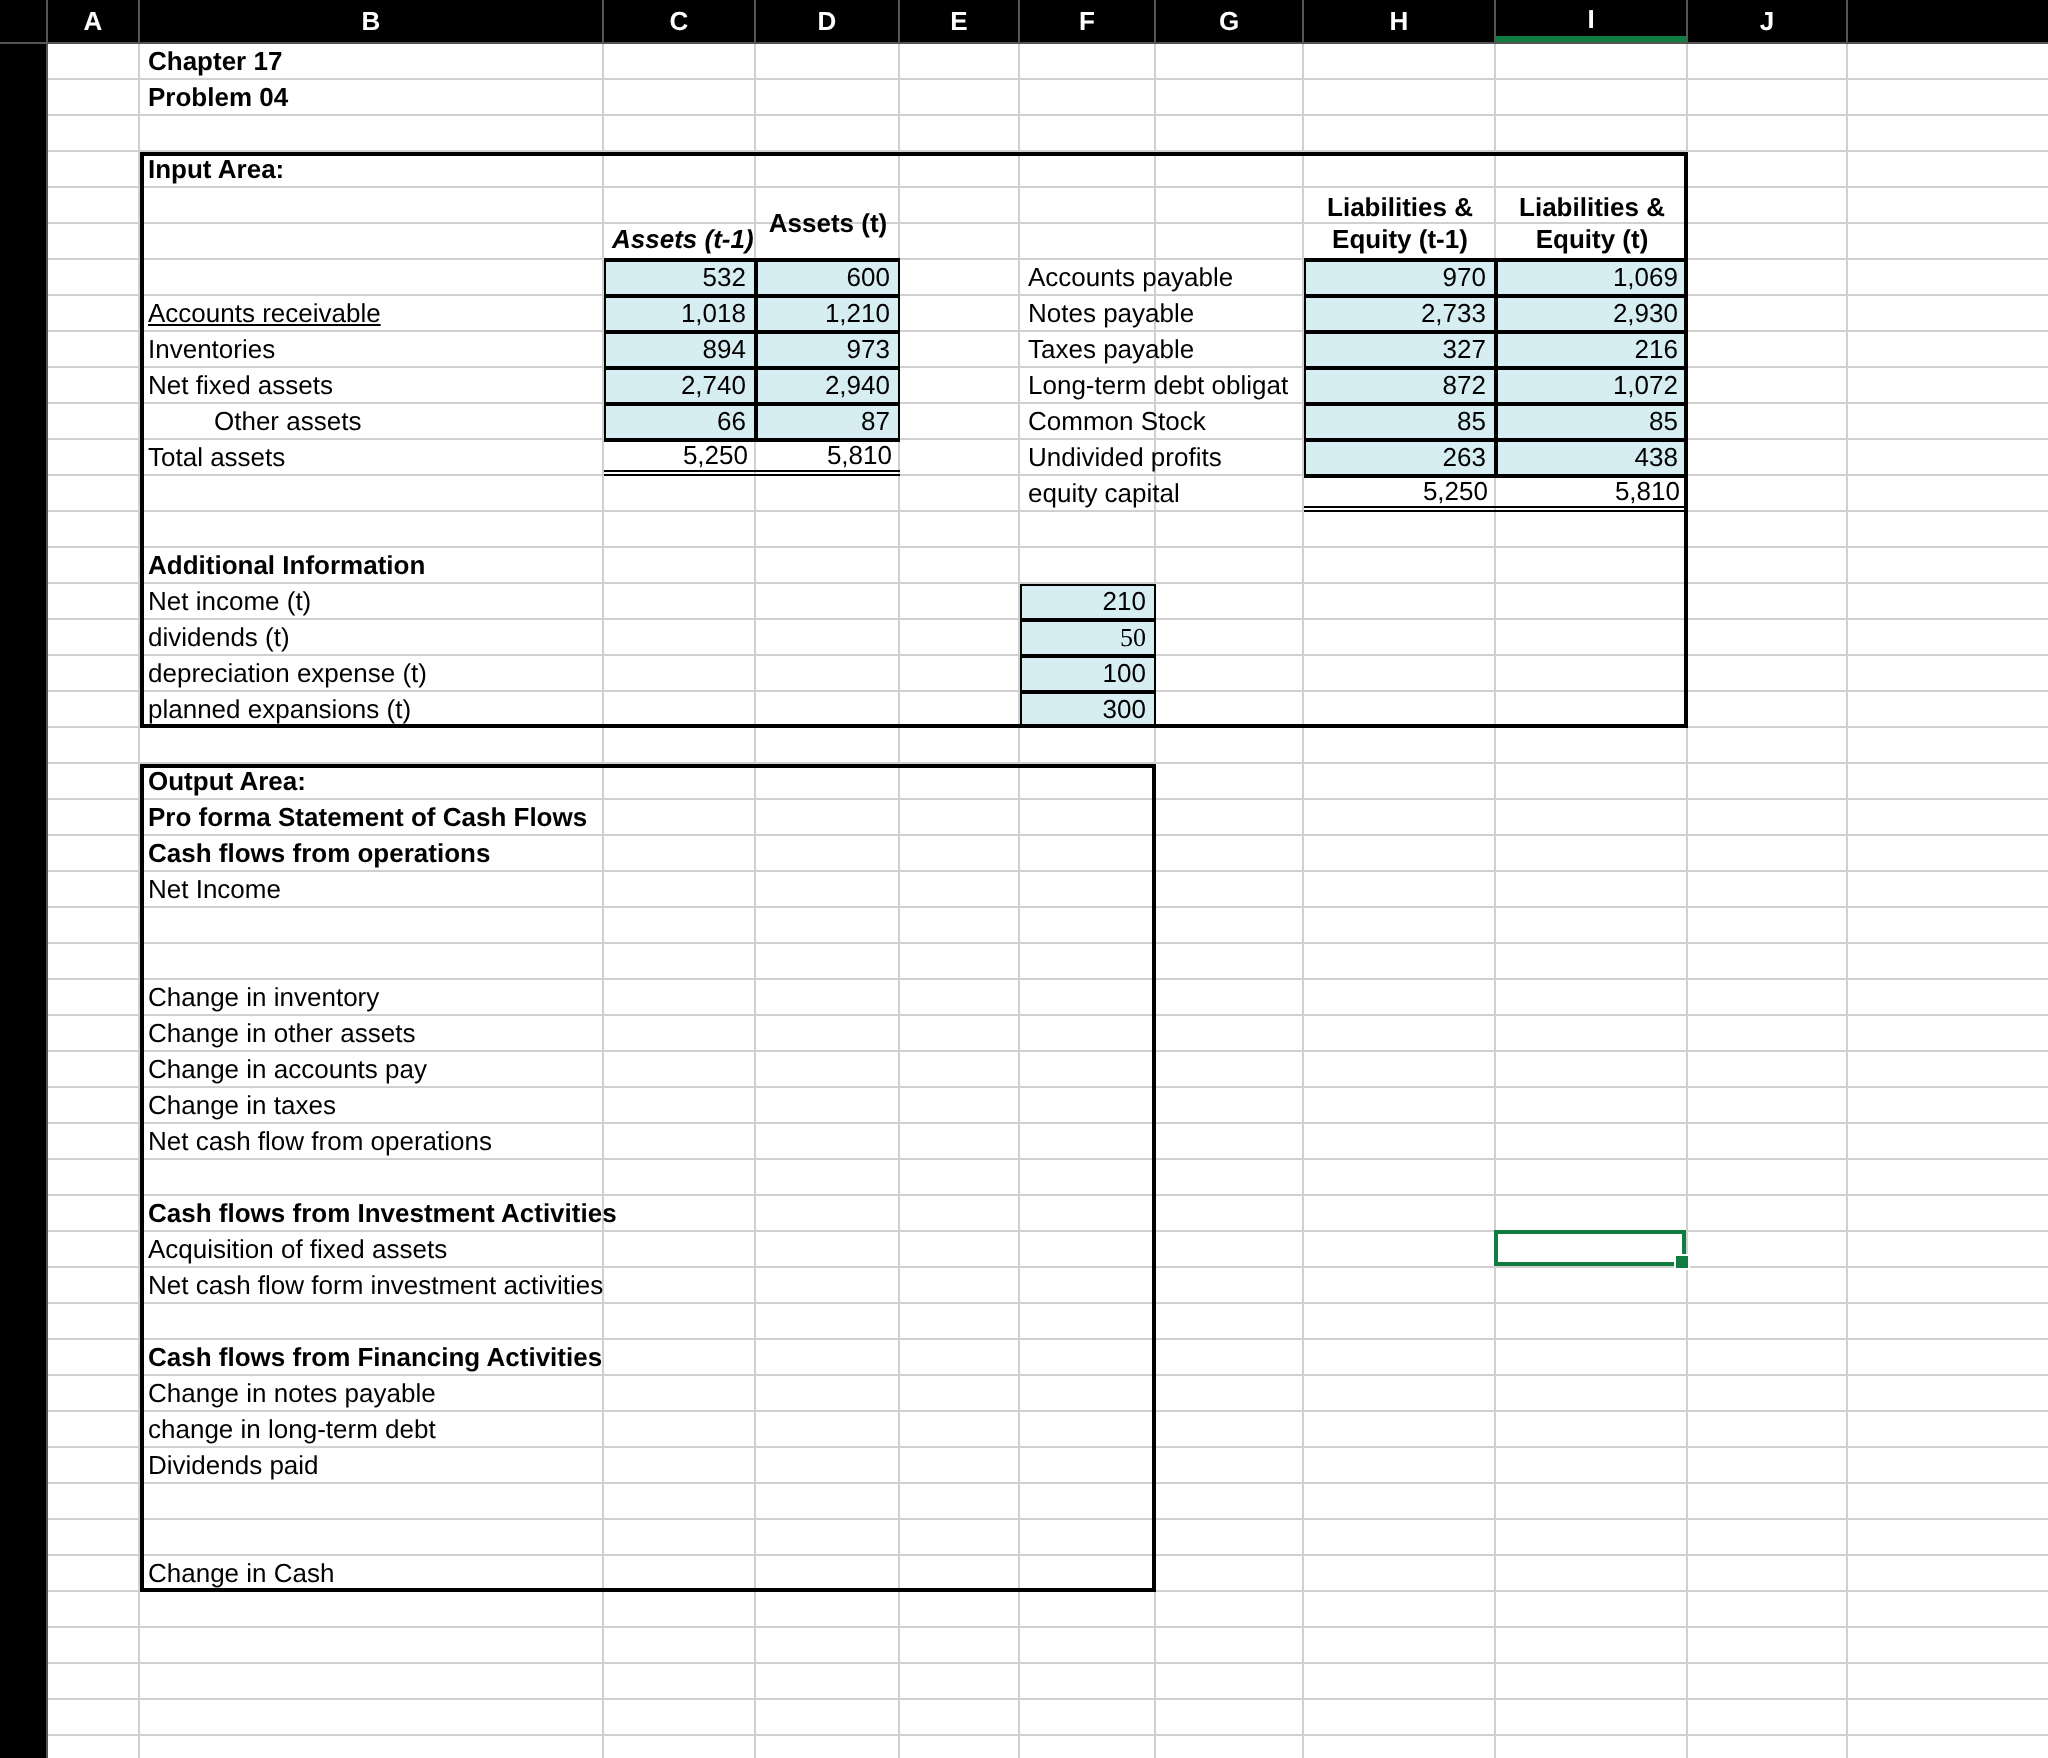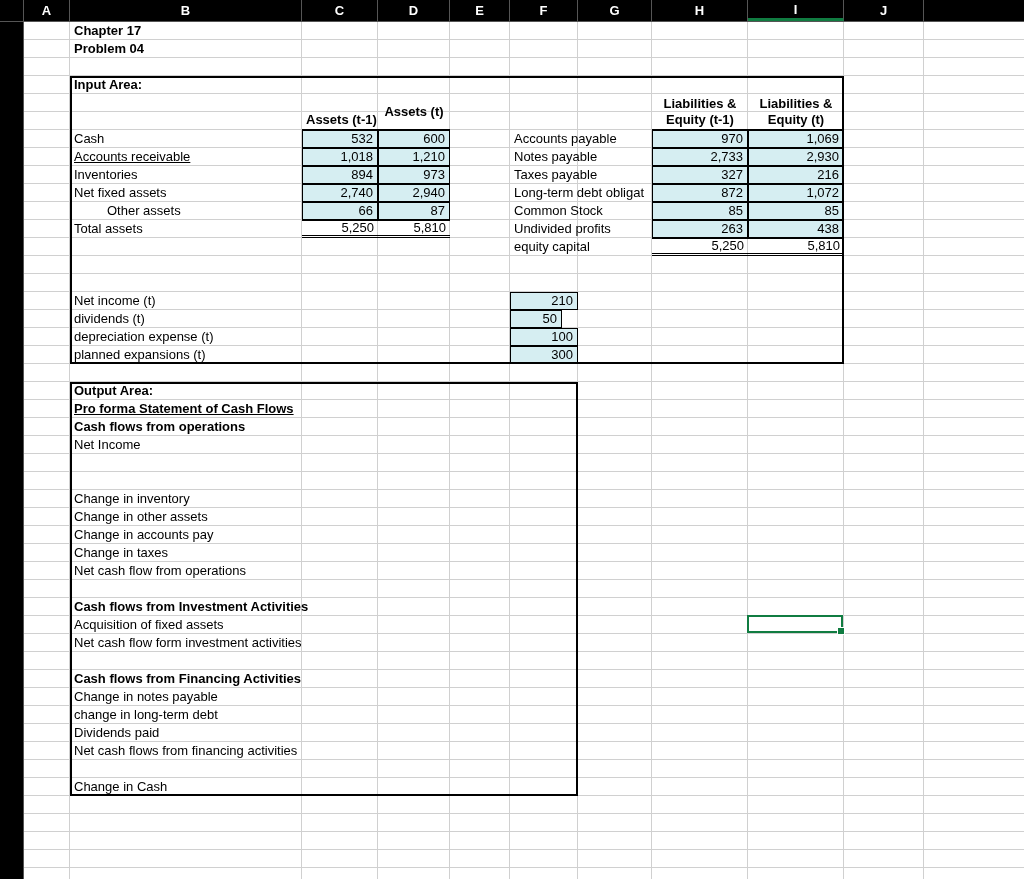--- a/index.html
+++ b/index.html
@@ -163,25 +163,24 @@
         <div class="gridlines-h" style="top: 737px;"></div>
         <div class="gridlines-h" style="top: 755px;"></div>
         <div class="gridlines-h" style="top: 773px;"></div>
         <div class="gridlines-h" style="top: 791px;"></div>
         <div class="gridlines-h" style="top: 809px;"></div>
         <div class="gridlines-h" style="top: 827px;"></div>
         <div class="gridlines-h" style="top: 845px;"></div>
         <div class="cell bold" style="left: 46px; top: 0px; width: 232px;">Chapter 17</div>
         <div class="cell bold" style="left: 46px; top: 18px; width: 232px;">Problem 04</div>
         <div class="cell bold" style="left: 46px; top: 54px; width: 232px;">Input Area:</div>
-        <div class="cell bold" style="left: 278px; top: 72px; width: 76px; height: 36px; display: flex; align-items: flex-end; border-bottom: 1px solid rgb(0, 0, 0);">Assets   (t-1)</div>
+        <div class="cell bold" style="left: 278px; top: 72px; width: 76px; height: 36px; display: flex; align-items: flex-end; border-bottom: 1px solid rgb(0, 0, 0); font-style: italic;">Assets   (t-1)</div>
         <div class="cell bold center" style="left: 354px; top: 72px; width: 72px; height: 36px; border-bottom: 1px solid rgb(0, 0, 0);">Assets (t)</div>
         <div class="cell bold center" style="left: 628px; top: 72px; width: 96px; height: 36px; border-bottom: 1px solid rgb(0, 0, 0);">Liabilities &amp; Equity (t-1)</div>
         <div class="cell bold center" style="left: 724px; top: 72px; width: 96px; height: 36px; border-bottom: 1px solid rgb(0, 0, 0);">Liabilities &amp; Equity (t)</div>
-        <div class="cell" style="left: 46px; top: 108px; width: 232px;">Cash</div>
         <div class="cell right input" style="left: 278px; top: 108px; width: 76px;">532</div>
         <div class="cell right input" style="left: 354px; top: 108px; width: 72px;">600</div>
         <div class="cell" style="left: 46px; top: 126px; width: 232px; text-decoration: underline;">Accounts receivable</div>
         <div class="cell right input" style="left: 278px; top: 126px; width: 76px;">1,018</div>
         <div class="cell right input" style="left: 354px; top: 126px; width: 72px;">1,210</div>
         <div class="cell" style="left: 46px; top: 144px; width: 232px;">Inventories</div>
         <div class="cell right input" style="left: 278px; top: 144px; width: 76px;">894</div>
         <div class="cell right input" style="left: 354px; top: 144px; width: 72px;">973</div>
         <div class="cell" style="left: 46px; top: 162px; width: 232px;">Net fixed assets</div>
         <div class="cell right input" style="left: 278px; top: 162px; width: 76px;">2,740</div>
@@ -206,45 +205,45 @@
         <div class="cell right input" style="left: 724px; top: 162px; width: 96px;">1,072</div>
         <div class="cell" style="left: 486px; top: 180px; width: 142px;">Common Stock</div>
         <div class="cell right input" style="left: 628px; top: 180px; width: 96px;">85</div>
         <div class="cell right input" style="left: 724px; top: 180px; width: 96px;">85</div>
         <div class="cell" style="left: 486px; top: 198px; width: 142px;">Undivided profits</div>
         <div class="cell right input" style="left: 628px; top: 198px; width: 96px;">263</div>
         <div class="cell right input" style="left: 724px; top: 198px; width: 96px;">438</div>
         <div class="cell" style="left: 486px; top: 216px; width: 142px;">equity capital</div>
         <div class="cell right total-dbl" style="left: 628px; top: 216px; width: 96px;">5,250</div>
         <div class="cell right total-dbl" style="left: 724px; top: 216px; width: 96px;">5,810</div>
+        <div class="cell bold" style="left: 46px; top: 252px; width: 232px;">Additional Information</div>
         <div class="cell" style="left: 46px; top: 270px; width: 232px;">Net income (t)</div>
         <div class="cell right input" style="left: 486px; top: 270px; width: 68px;">210</div>
         <div class="cell" style="left: 46px; top: 288px; width: 232px;">dividends (t)</div>
-        <div class="cell right input" style="left: 486px; top: 288px; width: 52px;">50</div>
+        <div class="cell right input" style="left: 486px; top: 288px; width: 68px; font-family: Liberation Serif, serif;">50</div>
         <div class="cell" style="left: 46px; top: 306px; width: 232px;">depreciation expense (t)</div>
         <div class="cell right input" style="left: 486px; top: 306px; width: 68px;">100</div>
         <div class="cell" style="left: 46px; top: 324px; width: 232px;">planned expansions (t)</div>
         <div class="cell right input" style="left: 486px; top: 324px; width: 68px;">300</div>
         <div class="cell bold" style="left: 46px; top: 360px; width: 232px;">Output Area:</div>
-        <div class="cell bold" style="left: 46px; top: 378px; width: 457px; text-decoration: underline;">Pro forma Statement of Cash Flows</div>
+        <div class="cell bold" style="left: 46px; top: 378px; width: 457px;">Pro forma Statement of Cash Flows</div>
         <div class="cell bold" style="left: 46px; top: 396px; width: 440px;">Cash flows from operations</div>
         <div class="cell" style="left: 46px; top: 414px; width: 440px;">Net Income</div>
         <div class="cell" style="left: 46px; top: 468px; width: 440px;">Change in inventory</div>
         <div class="cell" style="left: 46px; top: 486px; width: 440px;">Change in other assets</div>
         <div class="cell" style="left: 46px; top: 504px; width: 440px;">Change in accounts pay</div>
         <div class="cell" style="left: 46px; top: 522px; width: 440px;">Change in taxes</div>
         <div class="cell" style="left: 46px; top: 540px; width: 440px;">Net cash flow from operations</div>
         <div class="cell bold" style="left: 46px; top: 576px; width: 508px;">Cash flows from Investment Activities</div>
         <div class="cell" style="left: 46px; top: 594px; width: 508px;">Acquisition of fixed assets</div>
         <div class="cell" style="left: 46px; top: 612px; width: 508px;">Net cash flow form investment activities</div>
         <div class="cell bold" style="left: 46px; top: 648px; width: 508px;">Cash flows from Financing Activities</div>
         <div class="cell" style="left: 46px; top: 666px; width: 508px;">Change in notes payable</div>
         <div class="cell" style="left: 46px; top: 684px; width: 508px;">change in long-term debt</div>
         <div class="cell" style="left: 46px; top: 702px; width: 508px;">Dividends paid</div>
-        <div class="cell" style="left: 46px; top: 720px; width: 508px;">Net cash flows from financing activities</div>
         <div class="cell" style="left: 46px; top: 756px; width: 440px;">Change in Cash</div>
         <div class="thick-border" style="left: 46px; top: 54px; width: 2px; height: 288px;"></div>
         <div class="thick-border" style="left: 818px; top: 54px; width: 2px; height: 288px;"></div>
         <div class="thick-border" style="left: 46px; top: 54px; width: 774px; height: 2px;"></div>
         <div class="thick-border" style="left: 46px; top: 340px; width: 774px; height: 2px;"></div>
         <div class="thick-border" style="left: 46px; top: 360px; width: 2px; height: 414px;"></div>
         <div class="thick-border" style="left: 552px; top: 360px; width: 2px; height: 414px;"></div>
         <div class="thick-border" style="left: 46px; top: 360px; width: 508px; height: 2px;"></div>
         <div class="thick-border" style="left: 46px; top: 772px; width: 508px; height: 2px;"></div>
         <div class="selected-cell" style="left: 723px; top: 593px; width: 96px; height: 18px;"></div>

